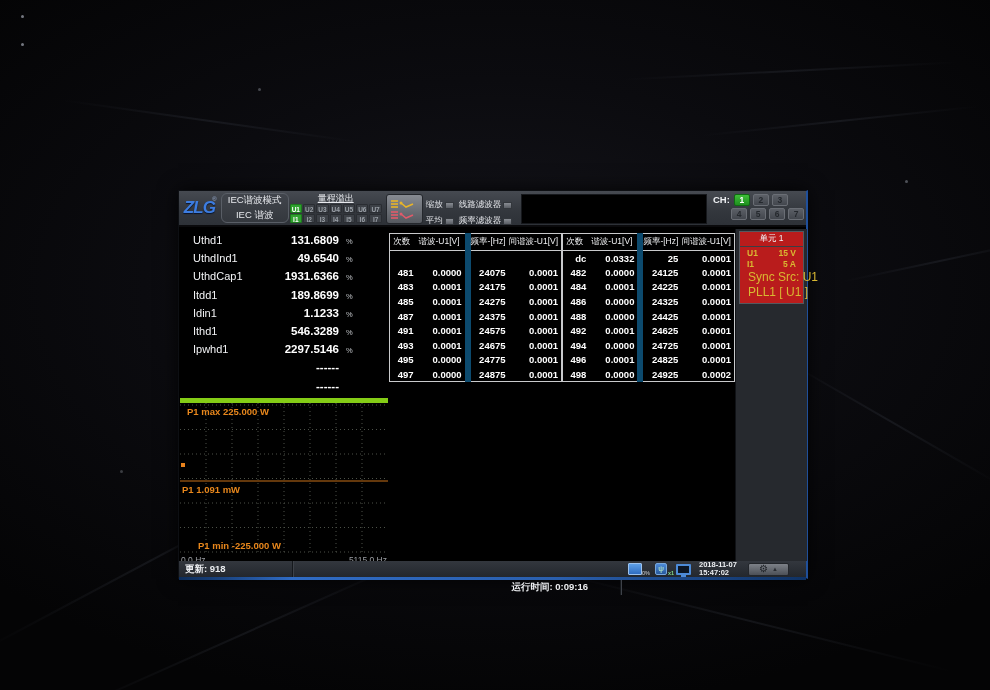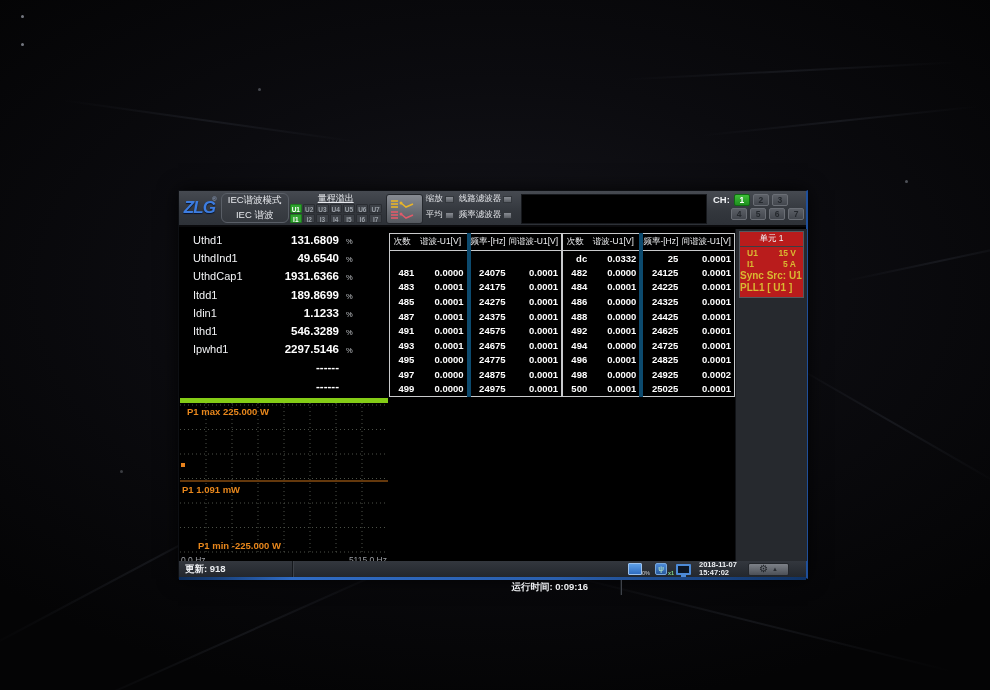--- a/index.html
+++ b/index.html
@@ -34,21 +34,21 @@
     background:linear-gradient(#41454c,#34383e); color:#e8eaee; font-size:9.5px;
     display:flex; flex-direction:column; align-items:center; justify-content:center; gap:2px; }
   .ovf { width:94px; padding-top:2px; display:flex; flex-direction:column; align-items:center; }
   .ovf-title { font-size:9px; color:#e8eaee; text-decoration:underline; line-height:10px; }
   .badge-row { display:flex; gap:1px; margin-top:1px; }
   .badge { width:12.3px; height:9px; font-size:6.5px; line-height:9px; text-align:center;
     background:#3d4147; color:#9aa0a7; border:1px solid #2a2d32; border-radius:1px; font-weight:bold; }
   .badge.on { background:#2fa12f; color:#fff; border-color:#1d7a1d; }
   .wirebtn { width:38px; height:30px; margin:3px 3px 0 4px; border:1px solid #24272c; border-radius:3px;
     background:linear-gradient(#878b92,#55595f); display:flex; align-items:center; justify-content:center; }
-  .filters { width:95px; padding-top:2px; display:flex; flex-direction:column; gap:4px; }
+  .filters { width:95px; padding-top:8px; display:flex; flex-direction:column; gap:4px; }
   .filter-row { display:flex; align-items:center; gap:2px; }
   .flabel { font-size:8.5px; color:#e4e6ea; white-space:nowrap; }
   .fcheck { width:9px; height:7px; background:linear-gradient(#888c93,#5a5e64); border:1px solid #33373c; margin-right:3px; }
   .blackdisp { width:192px; height:30px; margin-top:3px; margin-left:3px; background:#000;
     border:1px solid #16181c; box-shadow:inset 0 0 4px #000; }
   .chsec { flex:1; padding:3px 2px 0 6px; }
   .ch-row { display:flex; gap:3px; margin-bottom:2px; align-items:flex-start; }
   .ch-label { font-size:9.5px; font-weight:bold; color:#eef0f3; margin-right:1px; }
   .chbtn { width:16px; height:12px; border-radius:2px; font-size:8.5px; line-height:11px; text-align:center;
     background:linear-gradient(#5b5f66,#42464d); border:1px solid #6a6e75; color:#24282d; font-weight:bold; }
@@ -69,32 +69,32 @@
   .chart-svg { display:block; }
   .axisrow { display:flex; justify-content:space-between; font-size:8.5px; color:#9b9ea3; padding:0 1px; }
 
   
   .tablewrap { position:absolute; left:210px; top:4px; width:346px; }
   table.harm { border-collapse:collapse; width:100%; border:1px solid #c9cacc; }
   table.harm th { font-size:8.5px; font-weight:normal; color:#f0f1f3; padding:2px 3px 2px 0;
     border-bottom:1px solid #c9cacc; white-space:nowrap; }
   table.harm td { font-size:9.5px; font-weight:bold; color:#fff; padding:0 3px 0 0; height:14.6px;
     text-align:right; white-space:nowrap; }
-  .csep { border-right:4px solid #0c4a6e; }
+  .csep { border-right:6px solid #0c4a6e; }
   .gsep { border-right:2px solid #c9cacc; }
   th.c-order, td.c-order { text-align:center; width:32px; }
   .c-harm { width:54px; } .c-freq { width:40px; } .c-inter { width:47px;margin-left:11px; }
 
   
   .sidebar { position:absolute; left:556px; top:0; width:72px; height:332px; background:#26292e;
     border-left:1px solid #101216; }
   .unitbox { margin:2px 3px 0 3px; border:1px solid #54585f; background:#b91c1c; padding-bottom:4px; }
   .unit-title { text-align:center; font-size:8.5px; color:#f0f1f4; padding:1px 0; border-bottom:1px solid #3a3e44; }
   .unit-row { display:flex; justify-content:space-between; padding:1px 7px 0 7px; font-size:8.5px; font-weight:bold; color:#d9b832; }
-  .unit-line { padding:1px 4px 0 0; font-size:10px; font-weight:bold; color:#d9b832; white-space:nowrap; }
+  .unit-line { padding:1px 4px 0 8px; font-size:12px; font-weight:normal; color:#d9b832; white-space:nowrap; }
 
   
   .status { position:absolute; left:0; top:370px; width:100%; height:16px;
     background:linear-gradient(#33373e,#23272d); display:flex; align-items:center; color:#eceef1; }
   .st-upd { width:114px; padding-left:6px; font-size:9.5px; font-weight:bold;
     border-right:1px solid #15181c; box-shadow:1px 0 0 #3d4148; height:100%; display:flex; align-items:center; }
   .st-run { width:328px; height:100%; display:flex; align-items:center; justify-content:flex-end;
     padding-right:32px; font-size:9.5px; font-weight:bold; border-right:1px solid #15181c; box-shadow:1px 0 0 #3d4148;margin-top:36px; }
   .st-icons { display:flex; align-items:center; gap:5px; padding-left:7px; }
   .ic-store { position:relative; width:14px; height:12px; background:linear-gradient(#5ea0e8,#2e6cc0); border:1px solid #9cc2ee; border-radius:1px; }
@@ -394,30 +394,20 @@
               <tr>
                 <td class="c-order">497</td>
                 <td class="c-harm csep">0.0000</td>
                 <td class="c-freq">24875</td>
                 <td class="c-inter gsep">0.0001</td>
                 <td class="c-order">498</td>
                 <td class="c-harm csep">0.0000</td>
                 <td class="c-freq">24925</td>
                 <td class="c-inter">0.0002</td>
               </tr>
-              <tr>
-                <td class="c-order">499</td>
-                <td class="c-harm csep">0.0000</td>
-                <td class="c-freq">24975</td>
-                <td class="c-inter gsep">0.0001</td>
-                <td class="c-order">500</td>
-                <td class="c-harm csep">0.0001</td>
-                <td class="c-freq">25025</td>
-                <td class="c-inter">0.0001</td>
-              </tr>
             </tbody>
         </table>
       </div>
 
       <div class="sidebar">
         <div class="unitbox">
           <div class="unit-title">单元 1</div>
           <div id="unit-rows">
               <div class="unit-row">
                 <span>U1</span>

